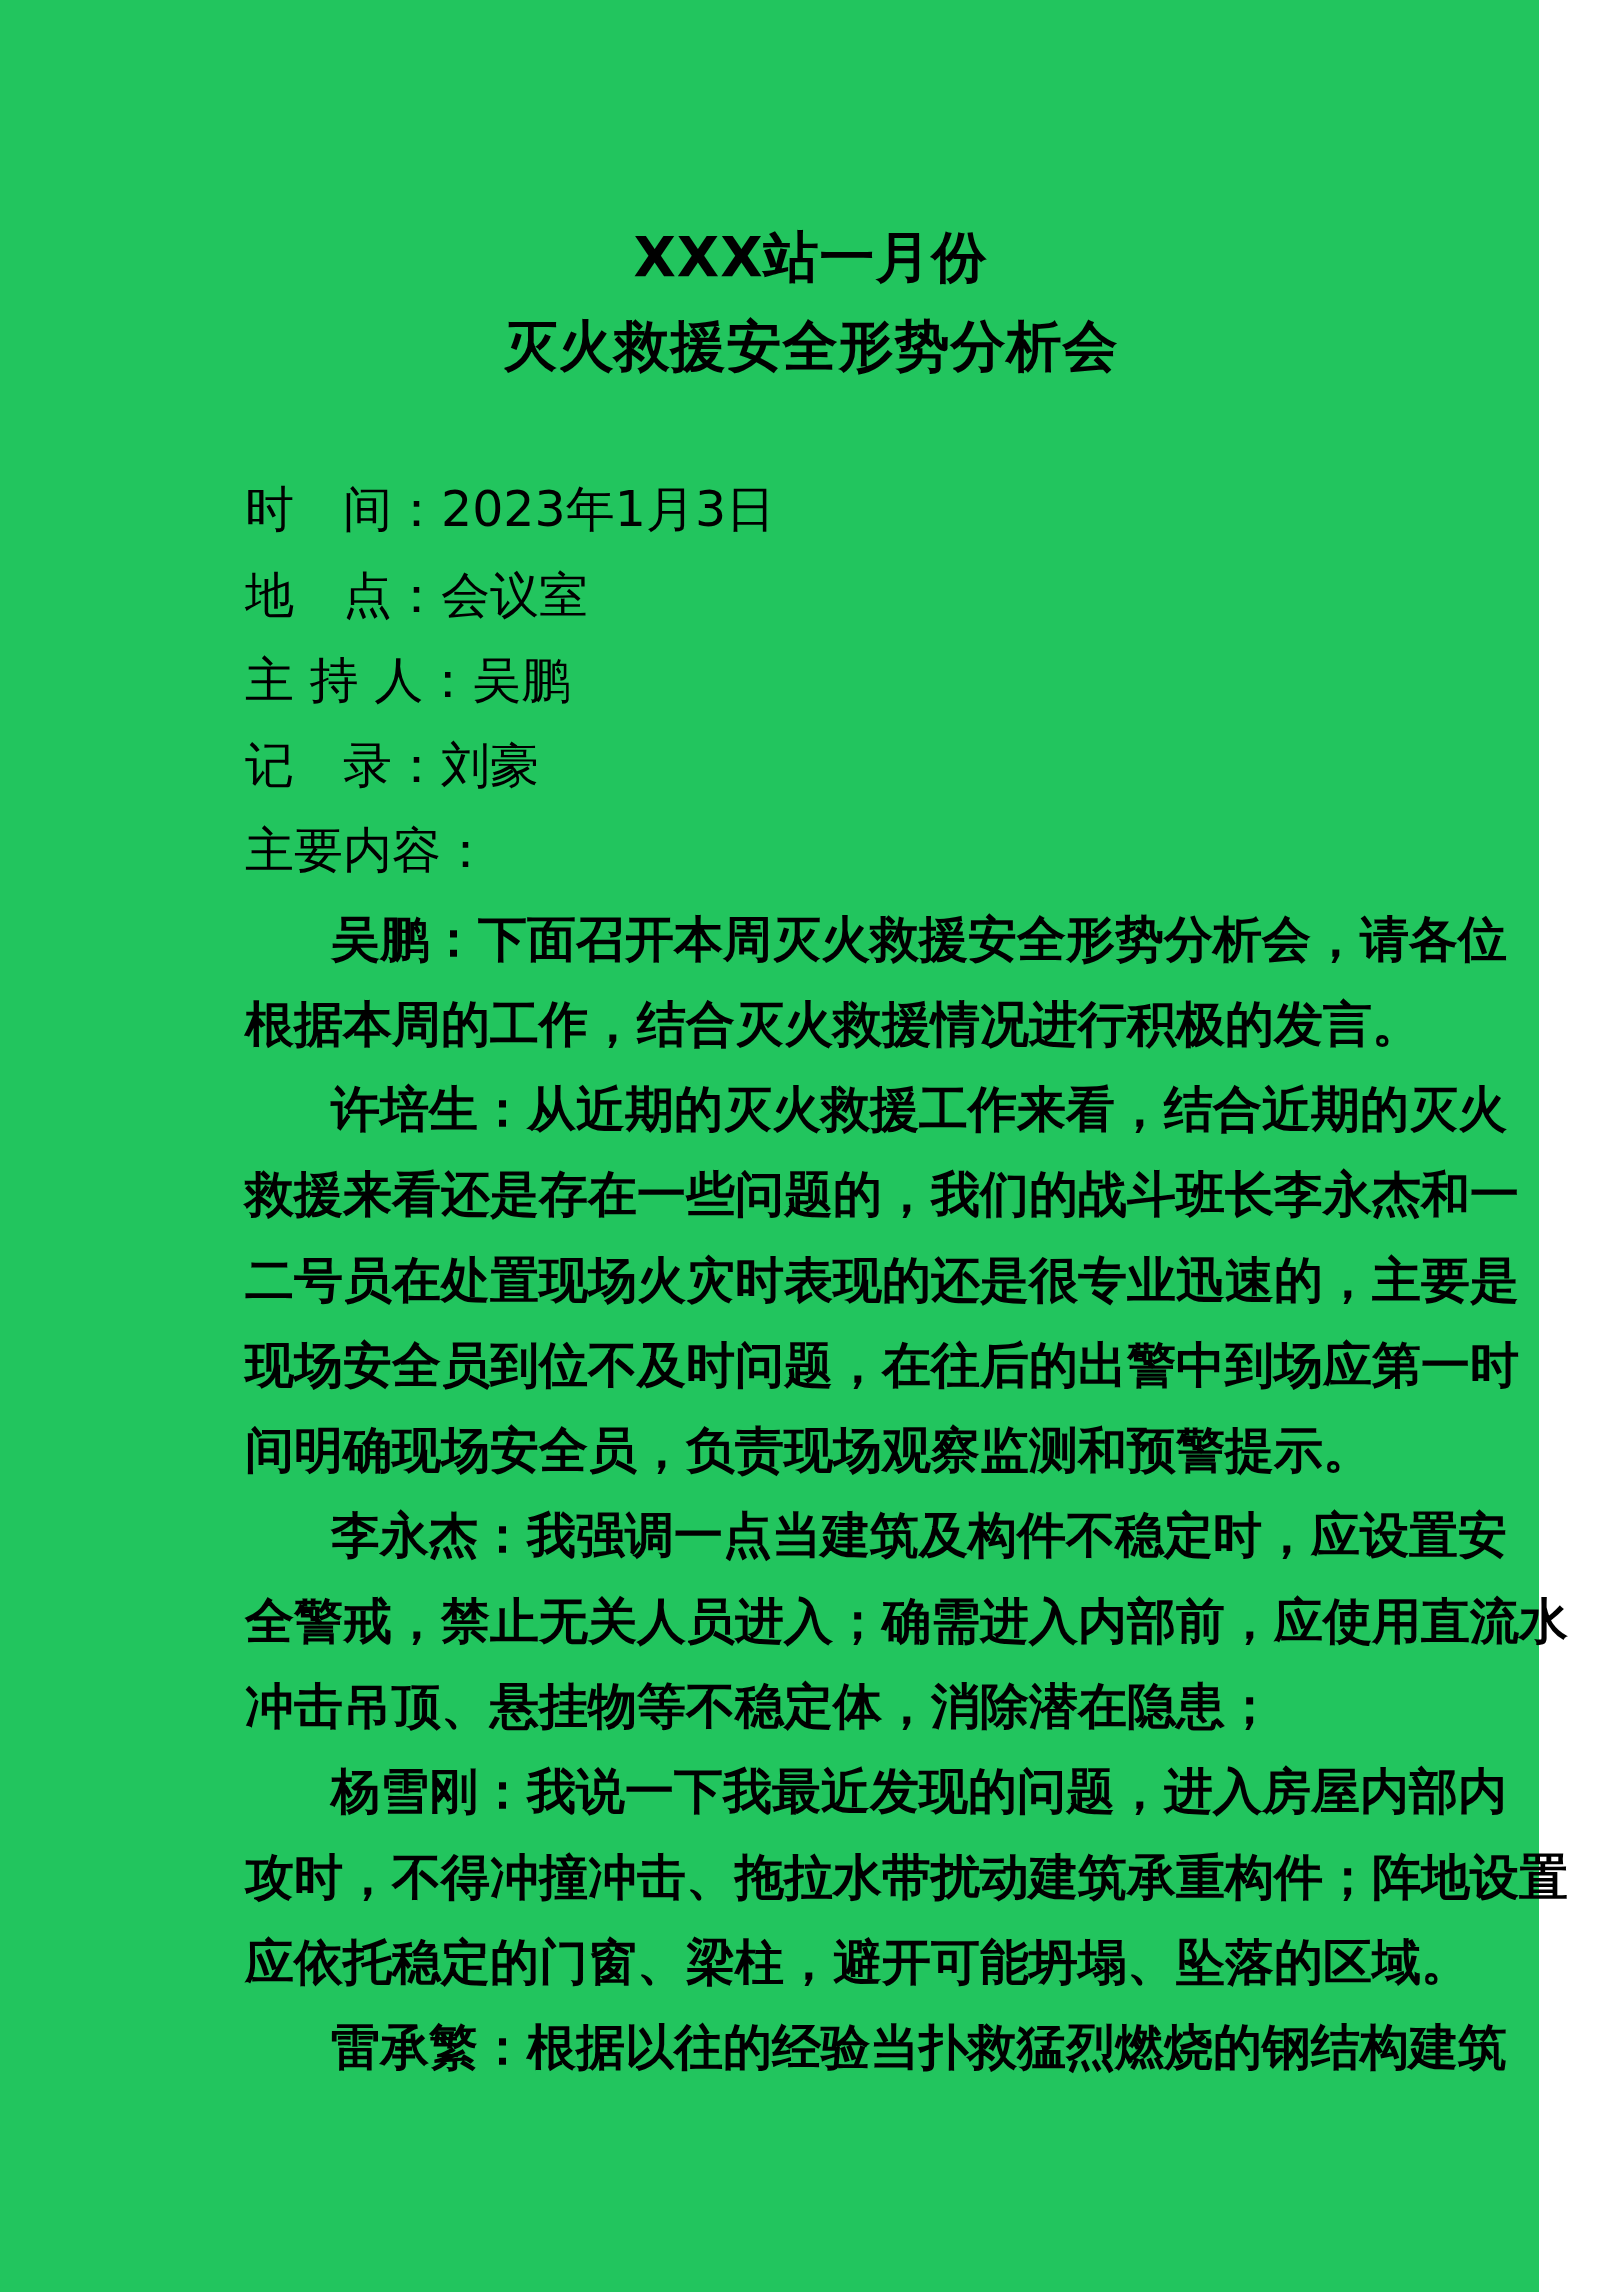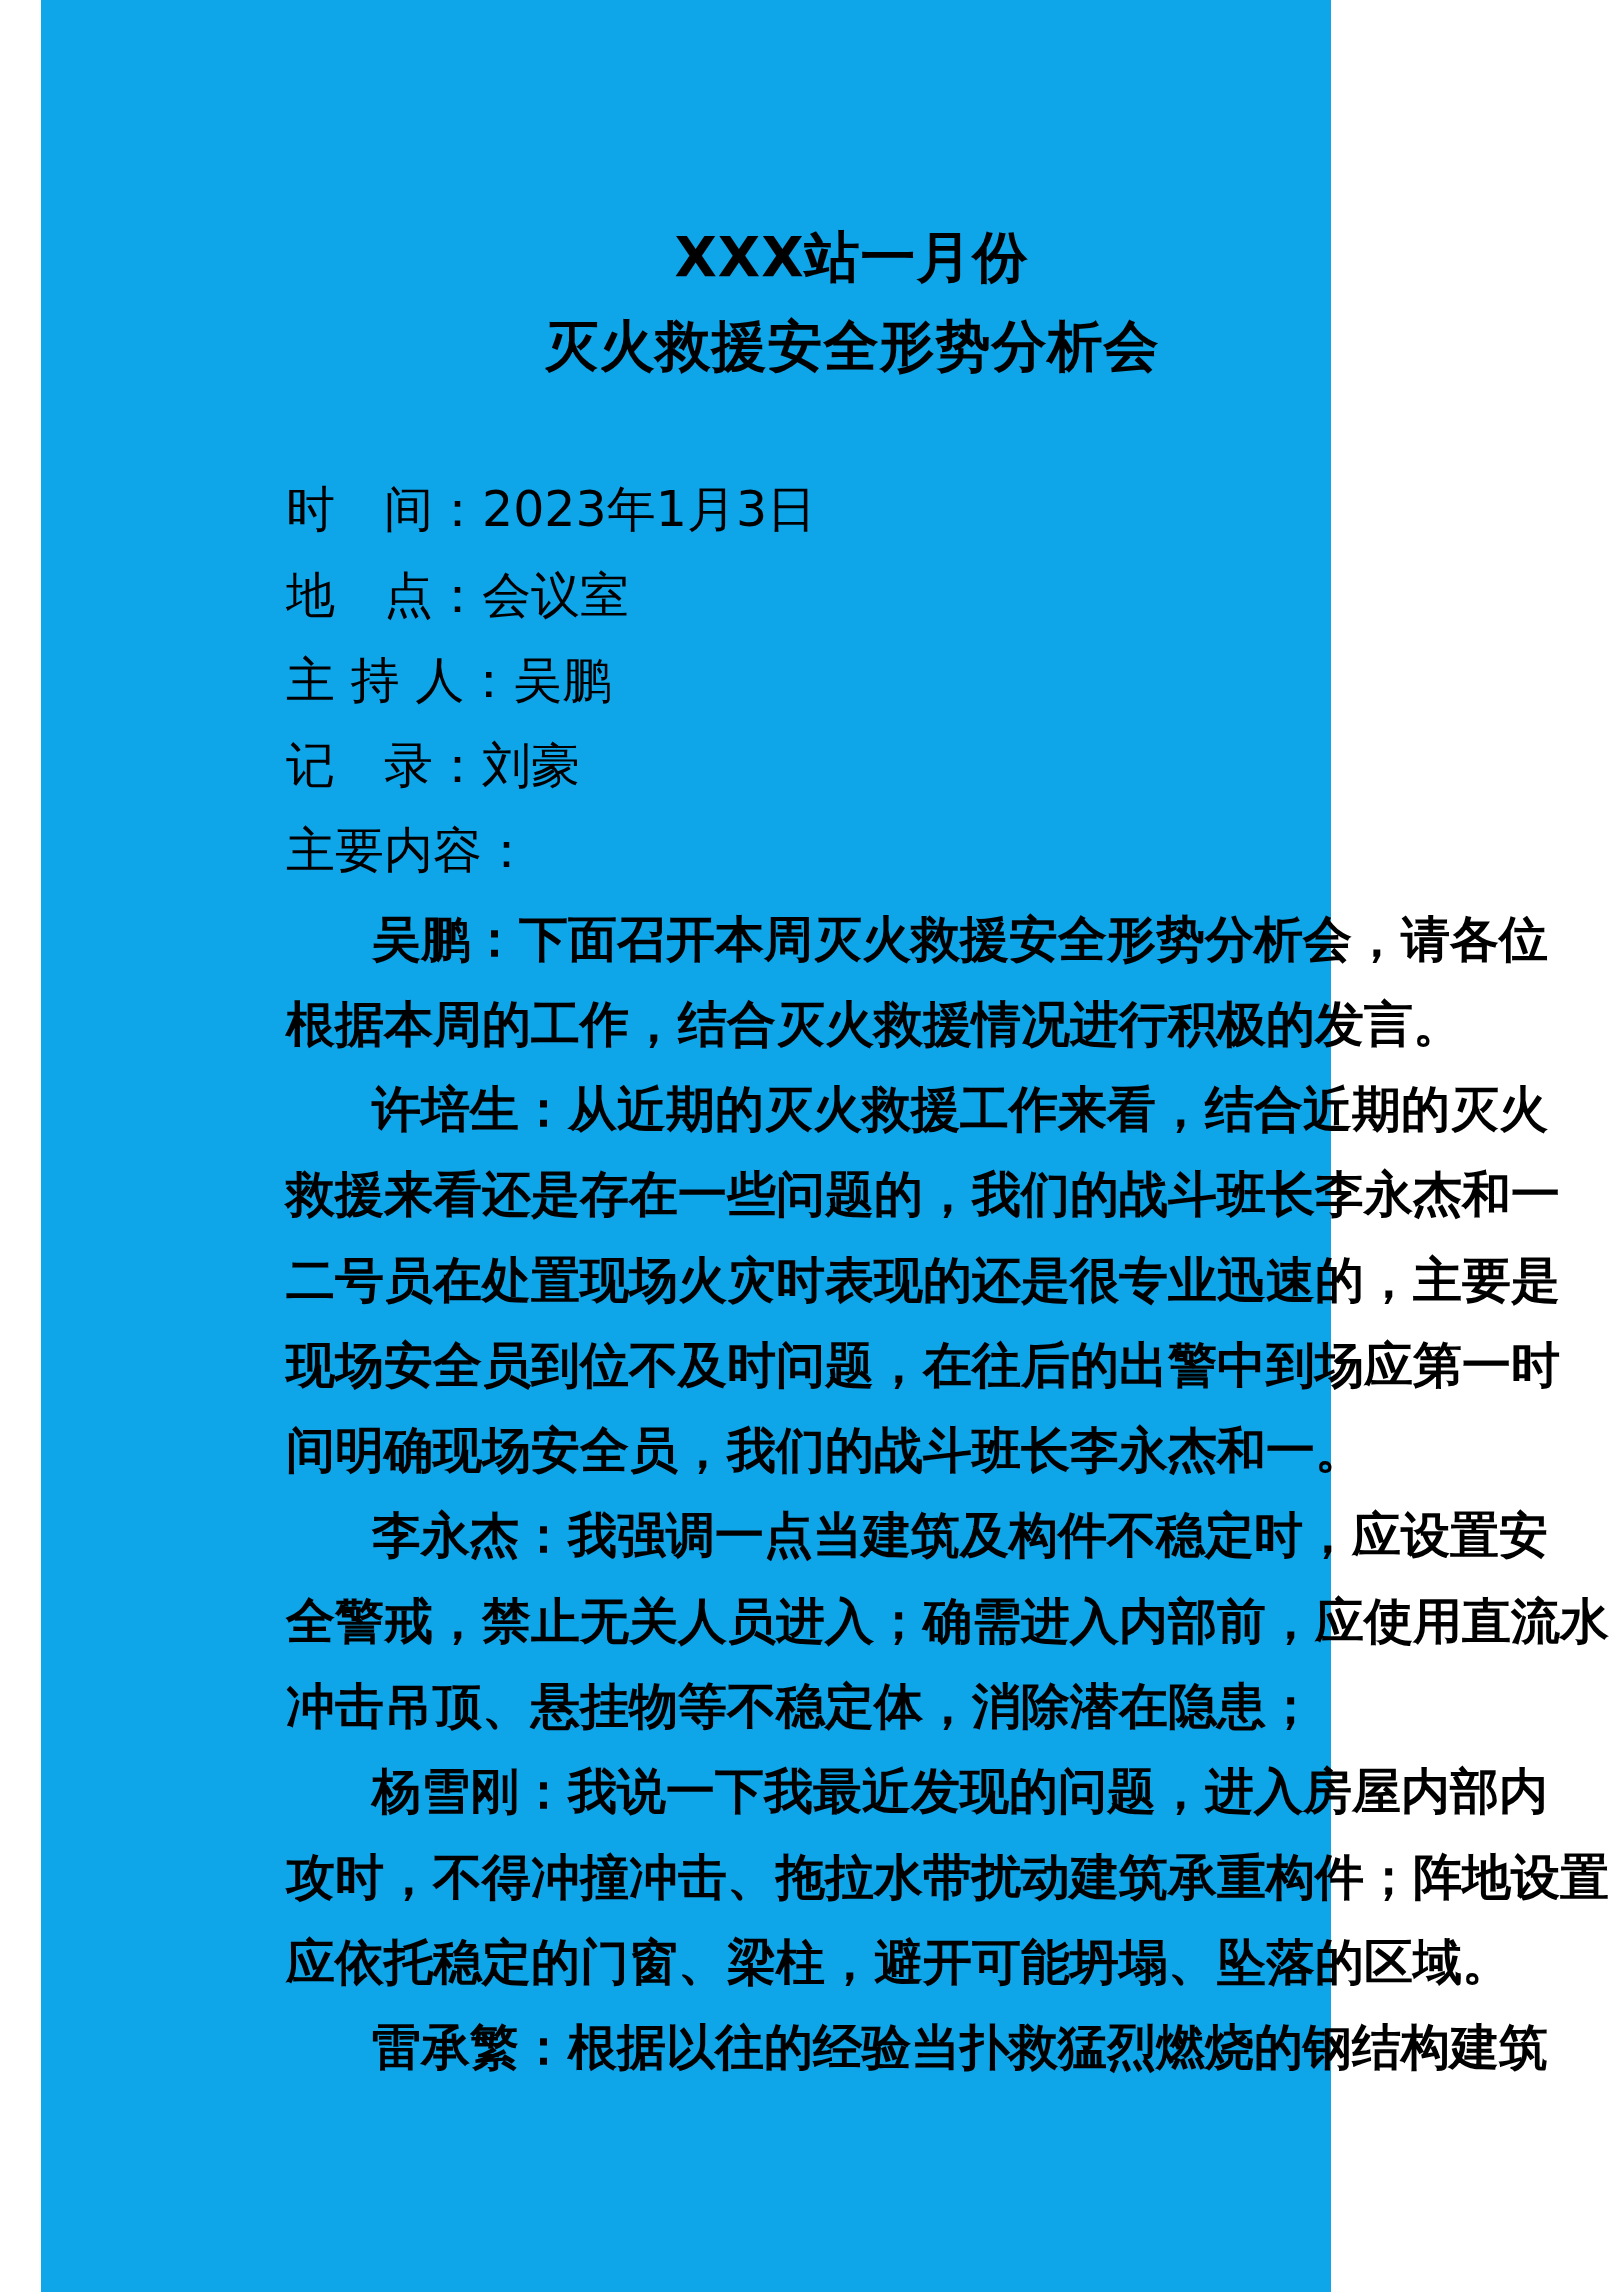--- a/index.html
+++ b/index.html
@@ -1,18 +1,18 @@
 <!DOCTYPE html>
 <html><head>
 <meta charset="utf-8">
 <style>
   html, body { margin: 0; padding: 0; background: #ffffff; }
   body { width: 1621px; height: 2293px; position: relative; overflow: hidden;
          font-family: "DejaVu Sans", "Liberation Sans", sans-serif; color: #000; }
-  .page { position: absolute; left: 0; top: 0; width: 1290px; height: 2293px; background: #0ea5e9; margin-left: 41px; }
+  .page { position: absolute; left: 0; top: 0; width: 1539px; height: 2293px; background: #22c55e; }
   .title { position: absolute; left: 0; width: 1621px; text-align: center;
            font-weight: bold; font-size: 55px; line-height: 69px; letter-spacing: 1px; }
   .t1 { top: 223px; }
   .t2 { top: 312px; }
   .line { position: absolute; left: 245px; font-size: 49px; line-height: 55px; white-space: nowrap; }
   .just { display: block; width: 1139px; text-align: justify; text-align-last: justify; font-weight: bold; }
   .last { text-align-last: left; }
   .indent { padding-left: 86px; width: 1053px; }
 </style>
 </head>
@@ -35,21 +35,21 @@
     <span>记　录：</span><span>刘豪</span>
   </div>
   <div class="line" style="top:823px">主要内容：</div>
 
   <div class="line just indent" style="top:912px">吴鹏：下面召开本周灭火救援安全形势分析会，请各位</div>
   <div class="line just last" style="top:997px">根据本周的工作，结合灭火救援情况进行积极的发言。</div>
   <div class="line just" style="top:1167px">救援来看还是存在一些问题的，我们的战斗班长李永杰和一</div>
   <div class="line just indent" style="top:1082px">许培生：从近期的灭火救援工作来看，结合近期的灭火</div>
   <div class="line just" style="top:1253px">二号员在处置现场火灾时表现的还是很专业迅速的，主要是</div>
   <div class="line just" style="top:1338px">现场安全员到位不及时问题，在往后的出警中到场应第一时</div>
-  <div class="line just last" style="top:1423px">间明确现场安全员，我们的战斗班长李永杰和一。</div>
+  <div class="line just last" style="top:1423px">间明确现场安全员，负责现场观察监测和预警提示。</div>
   <div class="line just indent" style="top:1508px">李永杰：我强调一点当建筑及构件不稳定时，应设置安</div>
   <div class="line just" style="top:1594px">全警戒，禁止无关人员进入；确需进入内部前，应使用直流水</div>
   <div class="line just last" style="top:1679px">冲击吊顶、悬挂物等不稳定体，消除潜在隐患；</div>
   <div class="line just indent" style="top:1764px">杨雪刚：我说一下我最近发现的问题，进入房屋内部内</div>
   <div class="line just" style="top:1850px">攻时，不得冲撞冲击、拖拉水带扰动建筑承重构件；阵地设置</div>
   <div class="line just last" style="top:1935px">应依托稳定的门窗、梁柱，避开可能坍塌、坠落的区域。</div>
   <div class="line just indent" style="top:2020px">雷承繁：根据以往的经验当扑救猛烈燃烧的钢结构建筑</div>
 </div>
 
 

